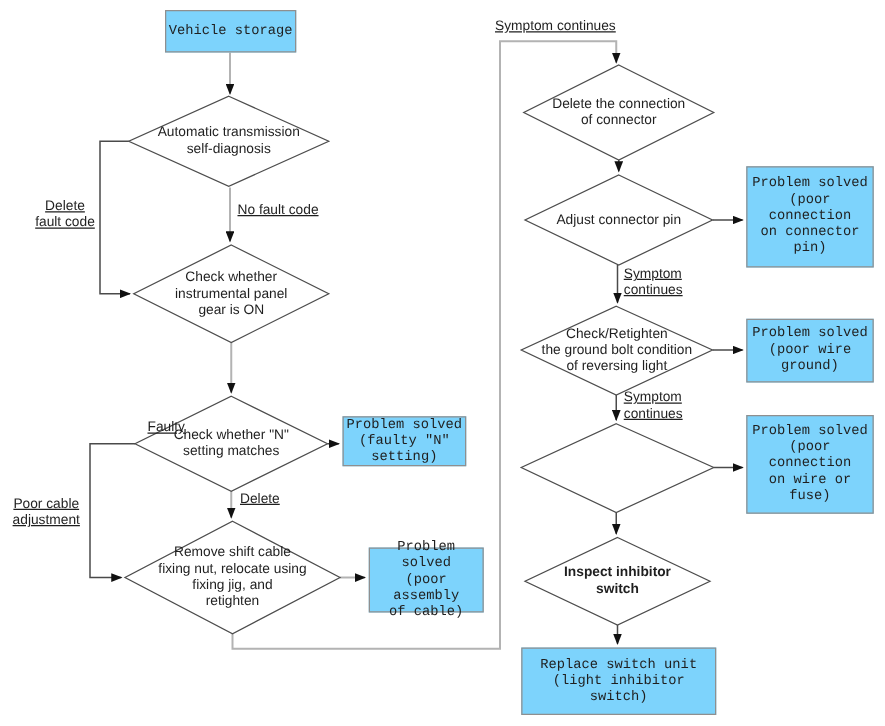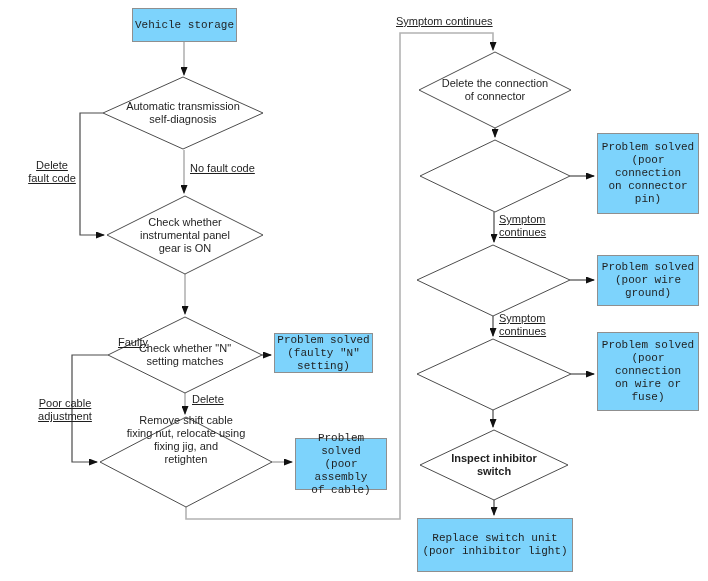--- a/index.html
+++ b/index.html
@@ -93,44 +93,48 @@
 of cable)</div>
   <div class="node" style="left:597px; top:133px; width:102px; height:81px;">Problem solved
 (poor connection
 on connector pin)</div>
   <div class="node" style="left:597px; top:255px; width:102px; height:51px;">Problem solved
 (poor wire ground)</div>
   <div class="node" style="left:597px; top:332px; width:102px; height:79px;">Problem solved
 (poor connection
 on wire or fuse)</div>
   <div class="node" style="left:417px; top:518px; width:156px; height:54px;">Replace switch unit
-(poor inhibitor light)</div>
+(light inhibitor switch)</div>
 
   <div class="dtext" style="left:107px; top:196px; width:156px; height:78px;">Check whether
 instrumental panel
 gear is ON</div>
   <div class="dtext" style="left:103px; top:77px; width:160px; height:72px;">Automatic transmission
 self-diagnosis</div>
   <div class="dtext" style="left:108px; top:317px; width:154px; height:76px;">Check whether "N"
 setting matches</div>
-  <div class="dtext" style="left:100px; top:395px; width:172px; height:90px;">Remove shift cable
+  <div class="dtext" style="left:100px; top:417px; width:172px; height:90px;">Remove shift cable
 fixing nut, relocate using
 fixing jig, and
 retighten</div>
   <div class="dtext" style="left:419px; top:52px; width:152px; height:76px;">Delete the connection
 of connector</div>
+  <div class="dtext" style="left:420px; top:140px; width:150px; height:72px;">Adjust connector pin</div>
+  <div class="dtext" style="left:417px; top:245px; width:153px; height:71px;">Check/Retighten
+the ground bolt condition
+of reversing light</div>
   <div class="dtext" style="left:420px; top:430px; width:148px; height:70px;font-weight:bold;">Inspect inhibitor
 switch</div>
 
   <div class="elabel center" style="left:16px; top:159px; width:72px;">Delete
 fault code</div>
   <div class="elabel" style="left:190px; top:162px; width:90px;">No fault code</div>
   <div class="elabel" style="left:74px; top:336px; width:44px;margin-left:44px;">Faulty</div>
   <div class="elabel" style="left:192px; top:393px; width:50px;">Delete</div>
-  <div class="elabel center" style="left:4px; top:397px; width:66px;margin-left:28px;">Poor cable
+  <div class="elabel center" style="left:4px; top:397px; width:66px;">Poor cable
 adjustment</div>
   <div class="elabel" style="left:396px; top:15px; width:110px;">Symptom continues</div>
   <div class="elabel" style="left:499px; top:213px; width:62px;">Symptom
 continues</div>
   <div class="elabel" style="left:499px; top:312px; width:62px;">Symptom
 continues</div>
 
 </div>
 
 </body></html>

